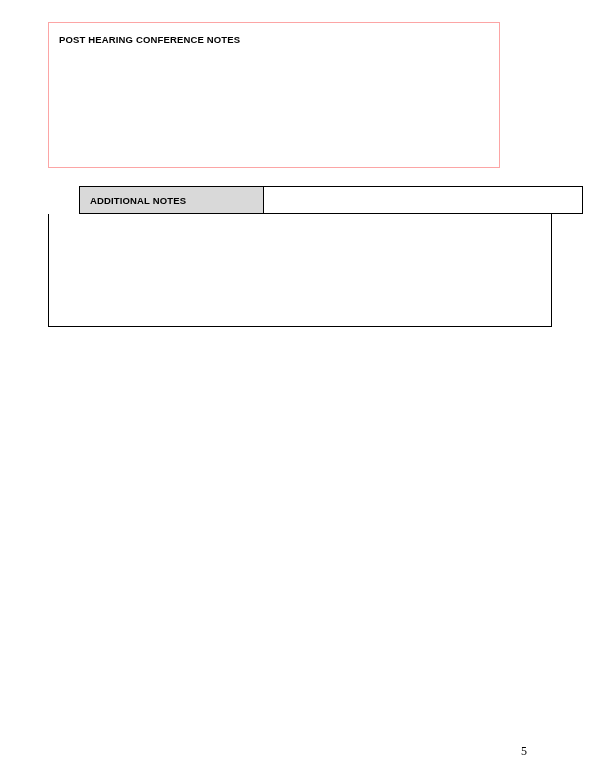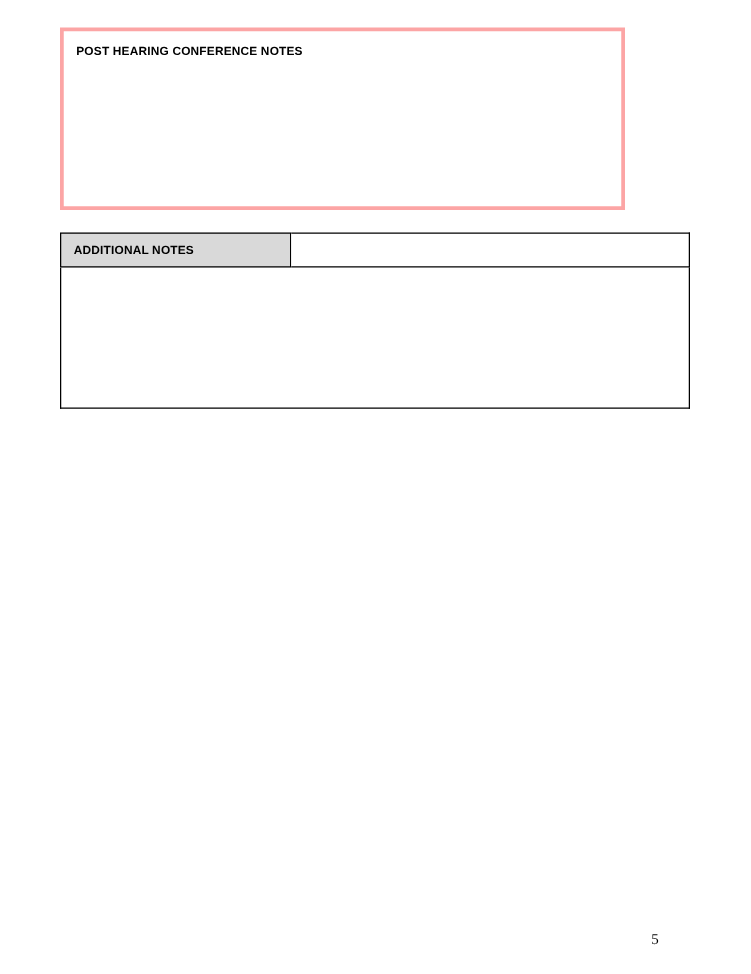--- a/index.html
+++ b/index.html
@@ -23,21 +23,21 @@
     height: 779px;
   }
 
   
   .section-post-hearing {
     position: absolute;
     left: 48px;
     top: 22px;
     width: 452px;
     height: 146px;
-    border: 3px solid #fca5a5;
+    border: 1px solid #fca5a5;
     box-sizing: border-box;
     background: #ffffff;
   }
   .section-post-hearing .heading {
     font-size: 9.5px;
     font-weight: bold;
     letter-spacing: 0.15px;
     padding: 11px 0 0 10px;
   }
   .section-post-hearing .body-space {
@@ -51,20 +51,21 @@
     top: 186px;
     width: 504px;
     height: 141px;
     box-sizing: border-box;
   }
   .additional-header-row {
     display: flex;
     width: 100%;
     height: 28px;
     box-sizing: border-box;
+    margin-left: 31px;
   }
   .additional-label-cell {
     width: 185px;
     box-sizing: border-box;
     border: 1px solid #000000;
     background: #d9d9d9;
     display: flex;
     align-items: center;
     padding-left: 10px;
   }

